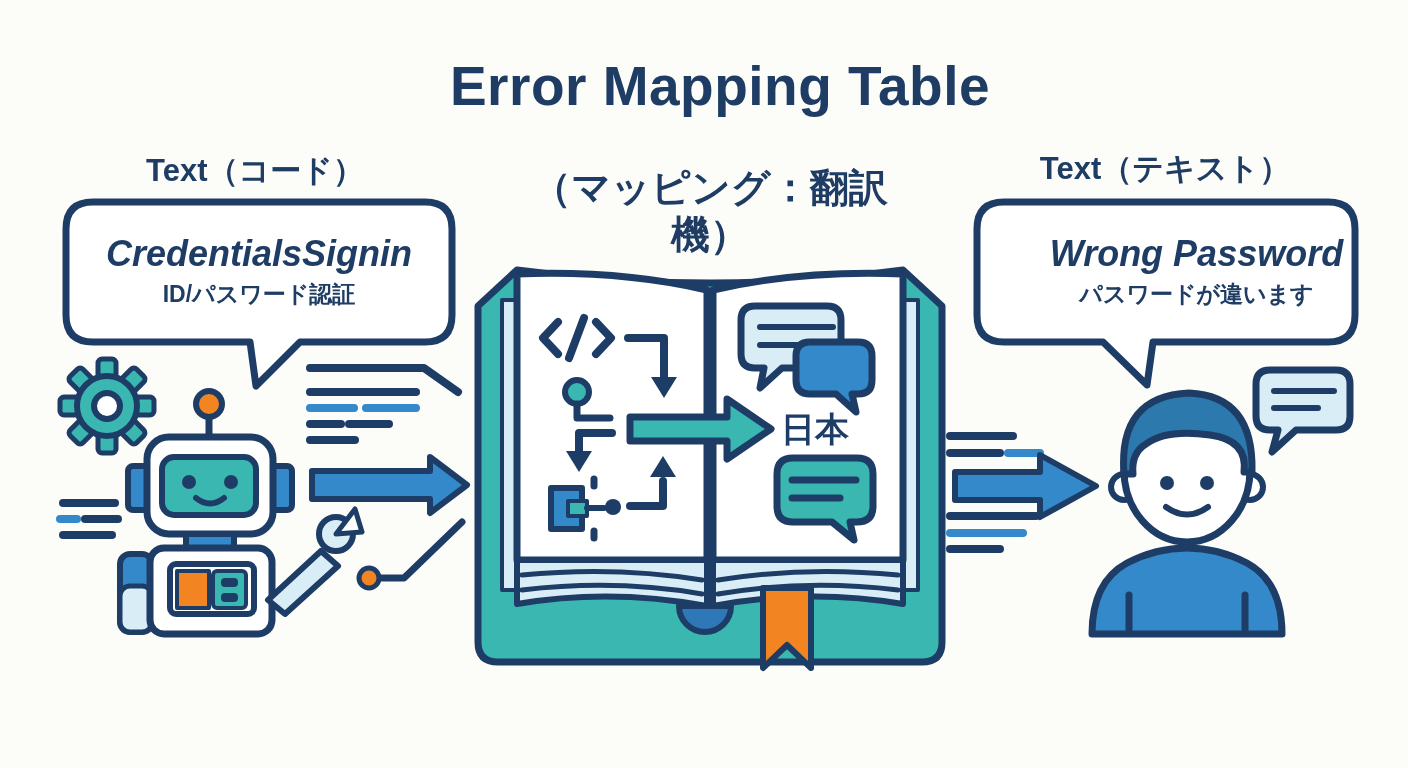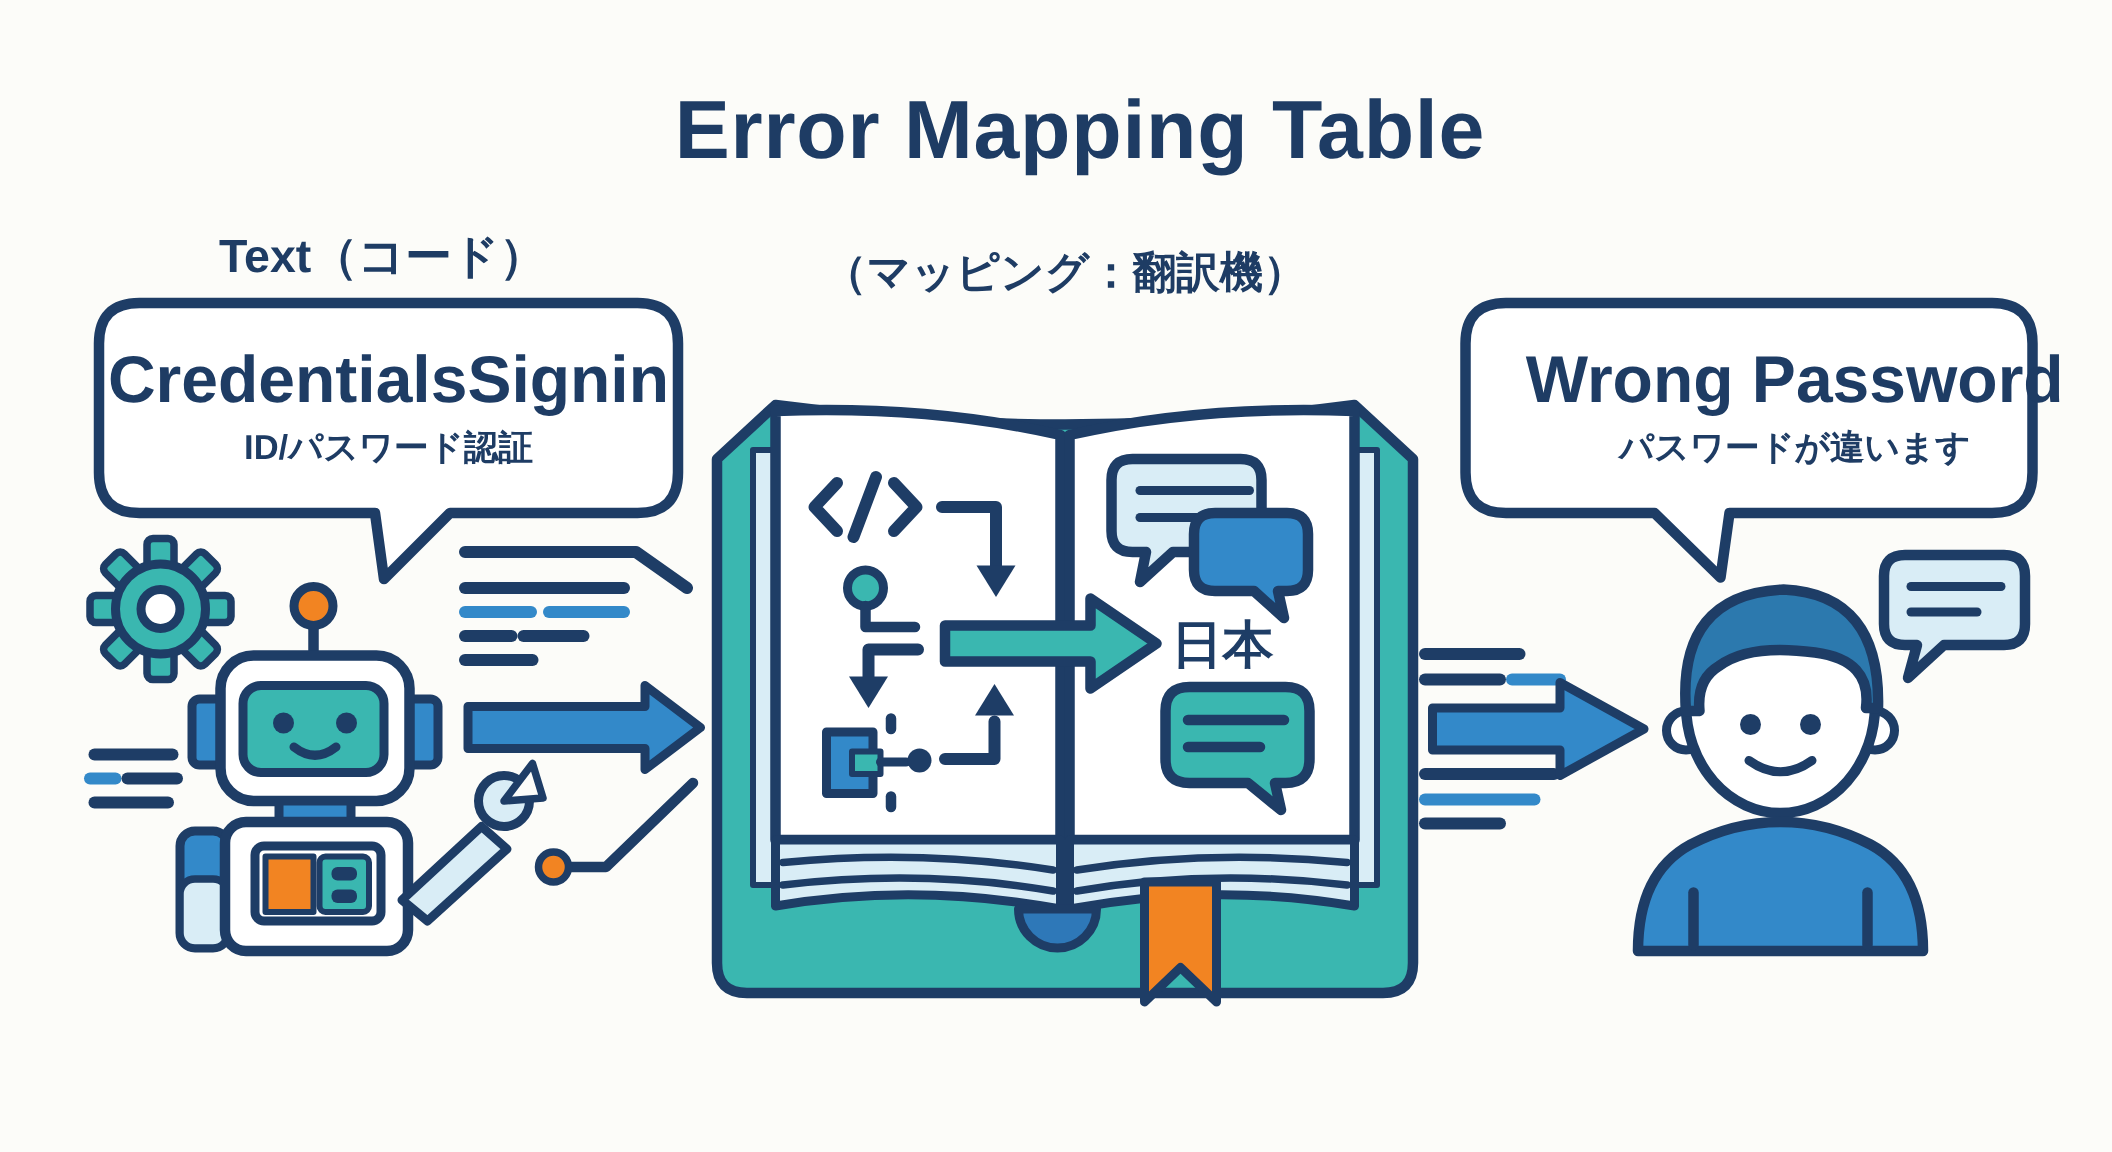--- a/index.html
+++ b/index.html
@@ -24,26 +24,26 @@
   .f-hair{fill:var(--hair-blue,#2c79ae);stroke:var(--navy,#1e3d66);}
   .f-spine{fill:var(--spine-blue,#2e78b8);stroke:var(--navy,#1e3d66);}
   .book-word{
     fill:var(--navy,#1e3d66);font-weight:bold;font-size:34px;
     font-family:"Liberation Sans","DejaVu Sans",sans-serif;
   }
   .txt{position:absolute;text-align:center;font-weight:bold;color:var(--title-navy,#1e3c64);}
   .title{left:0;top:54px;width:1408px;font-size:55px;letter-spacing:.5px;margin-left:16px;}
   .h-code{left:90px;top:150px;width:330px;font-size:31px;}
   .h-map{left:505px;top:165px;width:410px;font-size:33px;line-height:1.2;}
-  .h-map .jp{font-size:29px;}
+  .h-map .jp{font-size:39px;}
   .h-text{left:1005px;top:148px;width:320px;font-size:31px;}
   .bubble-text{display:flex;flex-direction:column;align-items:center;justify-content:center;gap:4px;}
   .bt-left{left:70px;top:204px;width:378px;height:134px;}
   .bt-right{left:981px;top:204px;width:431px;height:134px;}
-  .bt-en{font-size:44px;}
+  .bt-en{font-size:36px;font-style:italic;}
   .bt-ja{font-size:23px;}
 </style>
 </head>
 <body>
 
 <div class="canvas">
 
   <svg class="scene" viewBox="0 0 1408 768">
 
     <g>
@@ -206,20 +206,21 @@
   </svg>
 
   <div class="txt title">Error Mapping Table</div>
 
   <div class="txt h-code">Text（コード）</div>
 
   <div class="txt h-map">
     <div class="jp">（マッピング：翻訳機）</div>
   </div>
 
+  <div class="txt h-text">Text（テキスト）</div>
 
   <div class="txt bubble-text bt-left">
     <div class="bt-en">CredentialsSignin</div>
     <div class="bt-ja">ID/パスワード認証</div>
   </div>
 
   <div class="txt bubble-text bt-right">
     <div class="bt-en">Wrong Password</div>
     <div class="bt-ja">パスワードが違います</div>
   </div>

